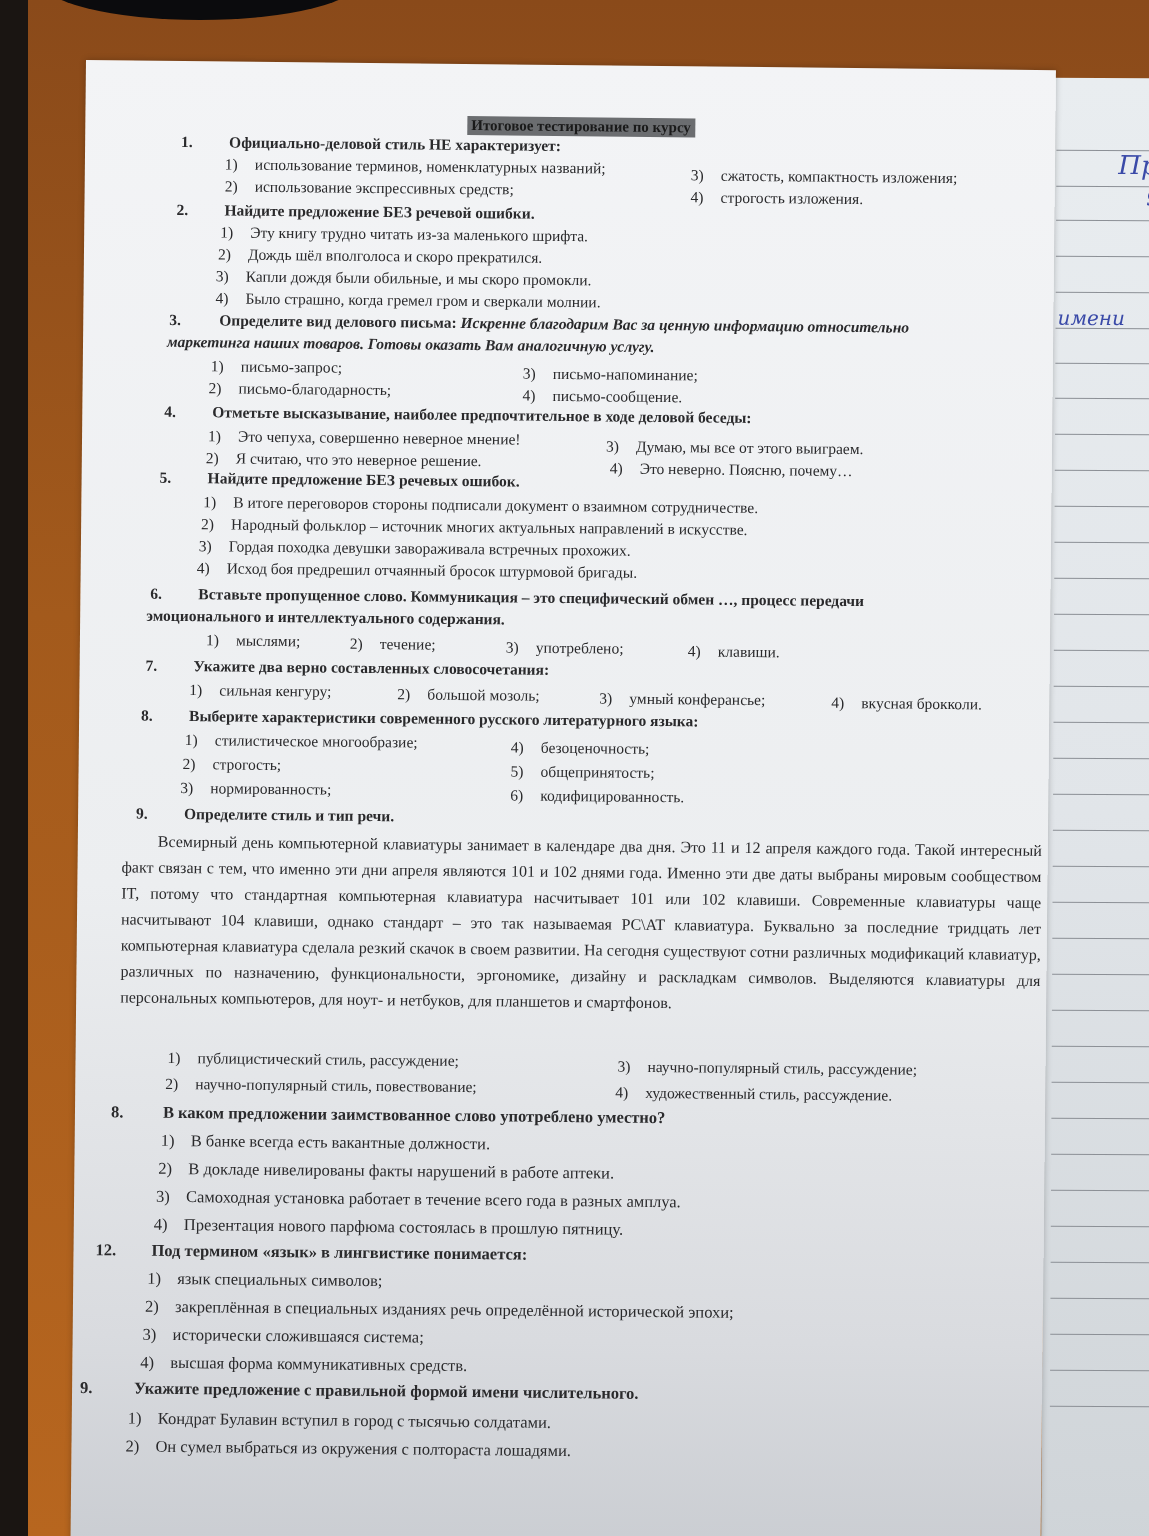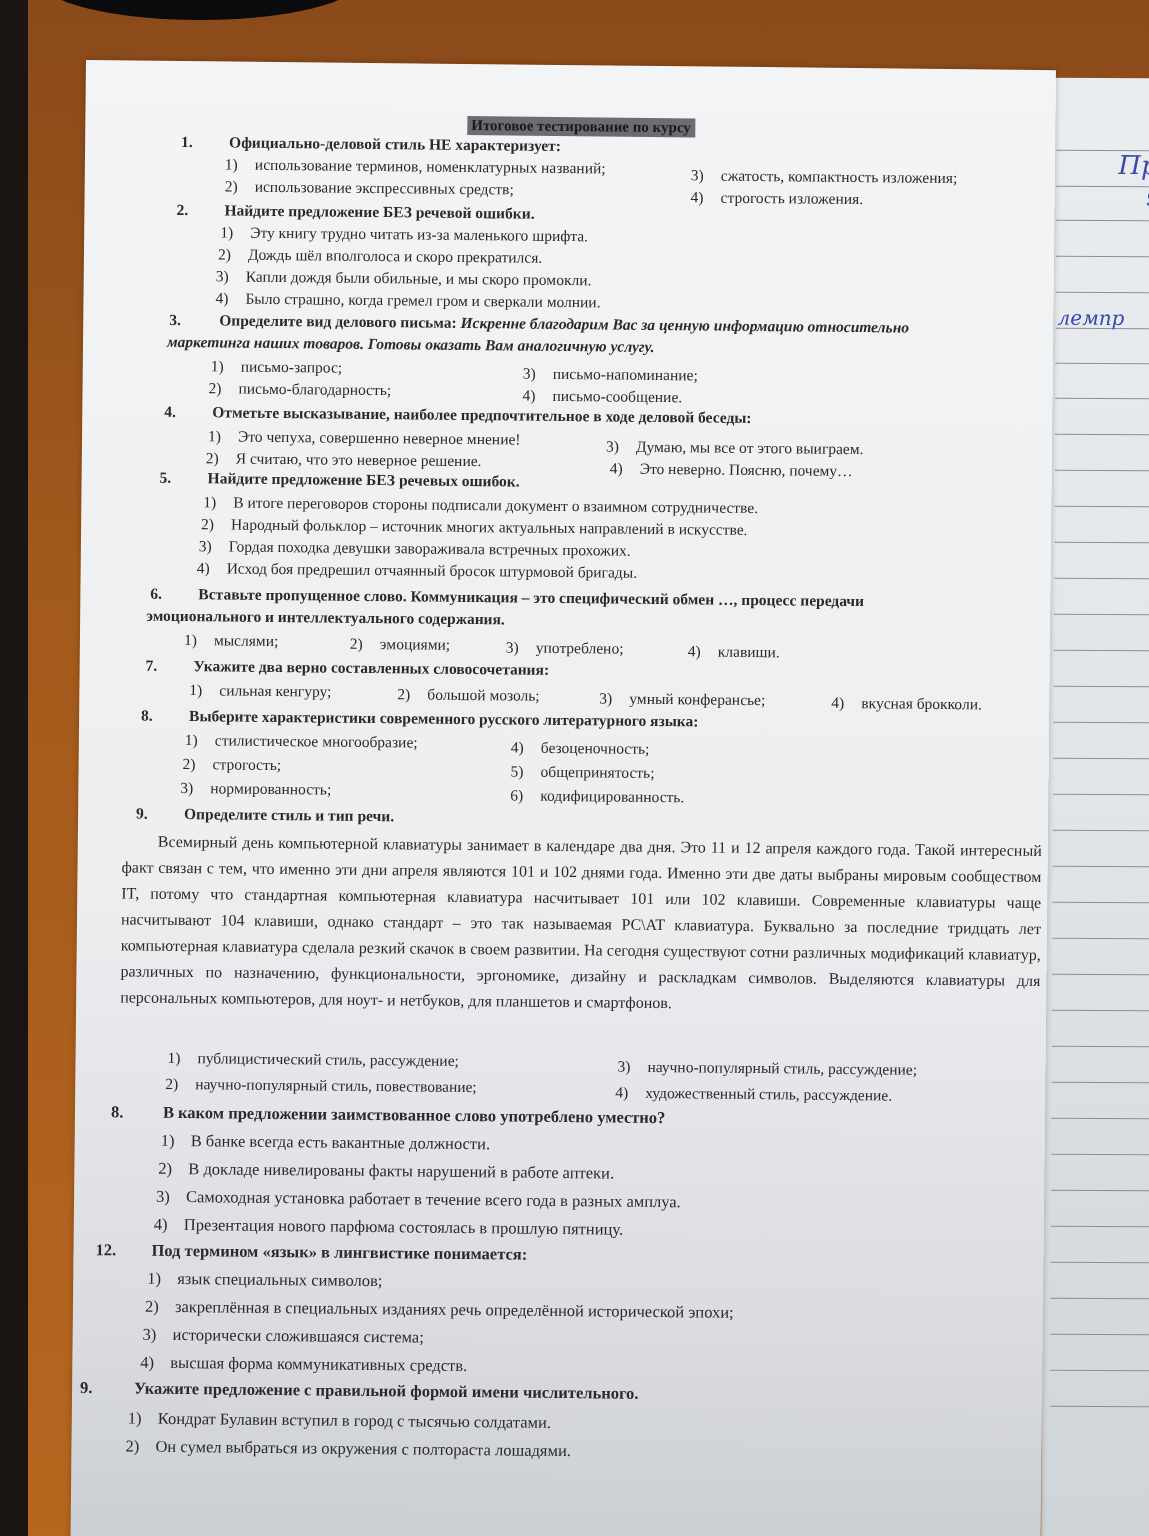--- a/index.html
+++ b/index.html
@@ -92,21 +92,21 @@
   <div class="nb-line" style="top:1076px"></div>
   <div class="nb-line" style="top:1112px"></div>
   <div class="nb-line" style="top:1148px"></div>
   <div class="nb-line" style="top:1184px"></div>
   <div class="nb-line" style="top:1220px"></div>
   <div class="nb-line" style="top:1256px"></div>
   <div class="nb-line" style="top:1292px"></div>
   <div class="nb-line" style="top:1328px"></div>
   <div class="nb-hand" style="left:70px;top:72px;font-size:26px">Пр</div>
   <div class="nb-hand" style="left:98px;top:108px">9</div>
-  <div class="nb-hand" style="left:10px;top:228px">лемпр</div>
+  <div class="nb-hand" style="left:10px;top:228px">имени</div>
 </div>
 
 <div class="paper">
   <div class="content">
 
     <div class="title">Итоговое тестирование по курсу</div>
 
     <div class="q" style="left:96px;top:72px">
       <span class="qnum" style="left:0">1.</span>
       <span class="qtext" style="margin-left:48px">Официально-деловой стиль НЕ характеризует:</span>
@@ -156,22 +156,22 @@
     <div class="opt" style="left:118px;top:476px"><span class="optn">3)</span><span>Гордая походка девушки завораживала встречных прохожих.</span></div>
     <div class="opt" style="left:116px;top:498px"><span class="optn">4)</span><span>Исход боя предрешил отчаянный бросок штурмовой бригады.</span></div>
 
     <div class="q" style="left:70px;top:524px">
       <span class="qnum" style="left:0">6.</span>
       <span class="qtext" style="margin-left:48px">Вставьте пропущенное слово. Коммуникация – это специфический обмен …, процесс передачи</span>
     </div>
     <div class="q" style="left:66px;top:546px">
       <span class="qtext">эмоционального и интеллектуального содержания.</span>
     </div>
-    <div class="opt" style="left:104px;top:570px"><span class="optn">1)</span><span>мыслями;</span></div>
-    <div class="opt" style="left:270px;top:572px"><span class="optn">2)</span><span>эмоциями;</span></div>
+    <div class="opt" style="left:126px;top:570px"><span class="optn">1)</span><span>мыслями;</span></div>
+    <div class="opt" style="left:270px;top:572px"><span class="optn">2)</span><span>течение;</span></div>
     <div class="opt" style="left:426px;top:574px"><span class="optn">3)</span><span>употреблено;</span></div>
     <div class="opt" style="left:608px;top:576px"><span class="optn">4)</span><span>клавиши.</span></div>
 
     <div class="q" style="left:66px;top:596px">
       <span class="qnum" style="left:0">7.</span>
       <span class="qtext" style="margin-left:48px">Укажите два верно составленных словосочетания:</span>
     </div>
     <div class="opt" style="left:110px;top:620px"><span class="optn">1)</span><span>сильная кенгуру;</span></div>
     <div class="opt" style="left:318px;top:622px"><span class="optn">2)</span><span>большой мозоль;</span></div>
     <div class="opt" style="left:520px;top:624px"><span class="optn">3)</span><span>умный конферансье;</span></div>

